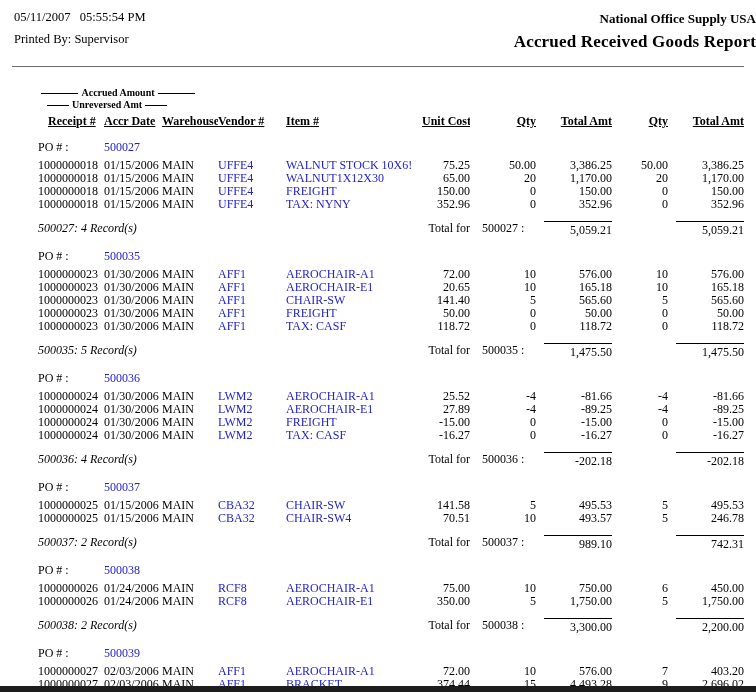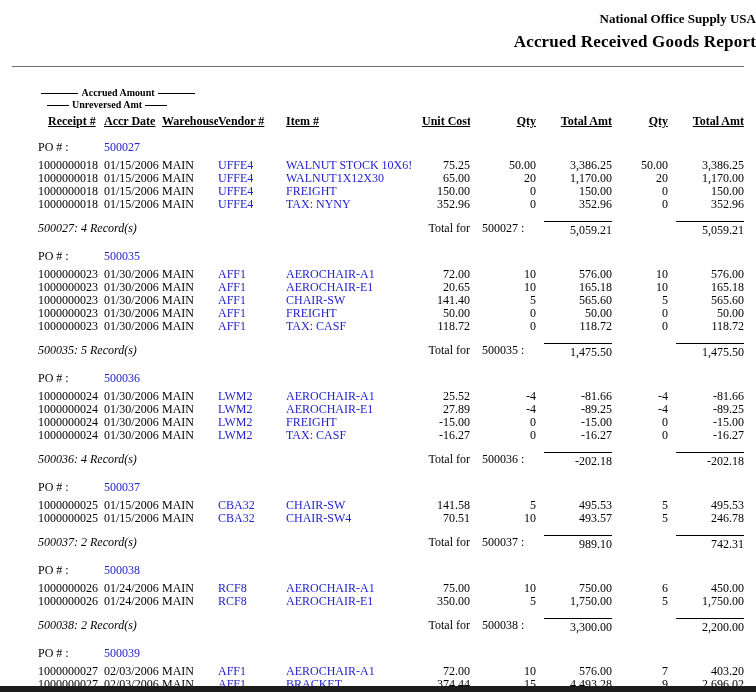--- a/index.html
+++ b/index.html
@@ -48,20 +48,24 @@
   .topline { border-top:1px solid #000; padding-top:1px; margin-left:8px; }
 
   .bottom-bar { position:absolute; left:0; right:0; bottom:0; height:6px; background:#1d1d1d; }
 </style>
 </head>
 <body>
 
 <div class="page">
 
   <div class="rep-head">
+    <div class="head-left">
+      <div class="dt">05/11/2007   05:55:54 PM</div>
+      <div>Printed By: Supervisor</div>
+    </div>
     <div class="head-center">
       <div class="company">National Office Supply USA</div>
       <div class="title">Accrued Received Goods Report</div>
     </div>
   </div>
   <div class="rule"></div>
 
   <div class="tbl">
 
     <div class="ghead-row">

